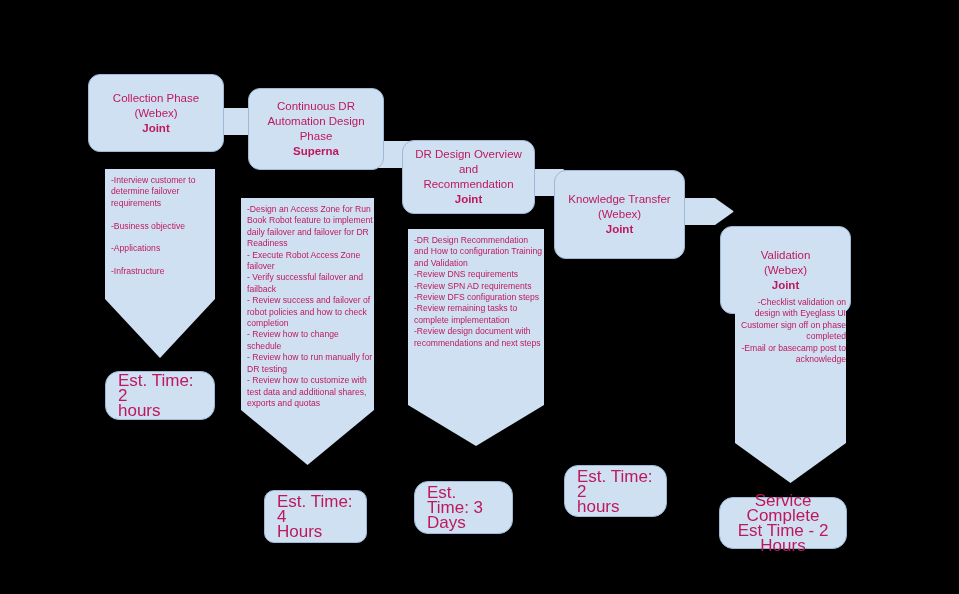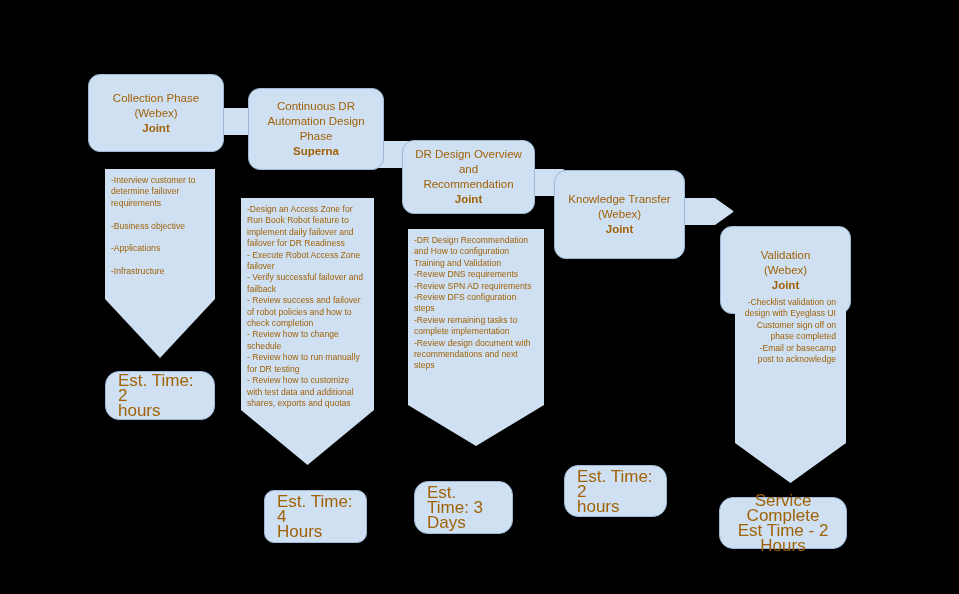--- a/index.html
+++ b/index.html
@@ -7,21 +7,21 @@
     padding: 0;
     background: #000000;
   }
   #canvas {
     position: relative;
     width: 959px;
     height: 594px;
     background: #000000;
     overflow: hidden;
     font-family: "Liberation Sans", sans-serif;
-    color: #a16207;
+    color: #be185d;
   }
 
   
   .phase-box {
     position: absolute;
     background: #cfe0f2;
     border: 1px solid #9db9d6;
     border-radius: 12px;
     box-sizing: border-box;
     display: flex;
@@ -48,21 +48,21 @@
     position: absolute;
     box-sizing: border-box;
   }
   .pennant .body {
     position: absolute;
     left: 0;
     top: 0;
     width: 100%;
     background: #cfe0f2;
     box-sizing: border-box;
-    padding: 6px 10px 2px 6px;
+    padding: 6px 0 2px 6px;
     font-size: 8.6px;
     line-height: 11.4px;
     white-space: pre-line;
     overflow: hidden;
   }
   .pennant .point {
     position: absolute;
     left: 0;
     width: 100%;
     background: #cfe0f2;

